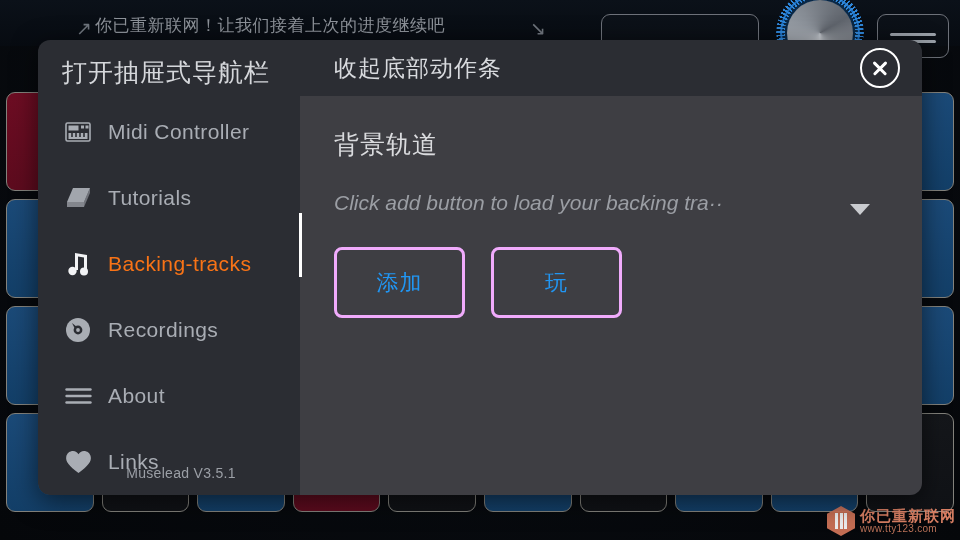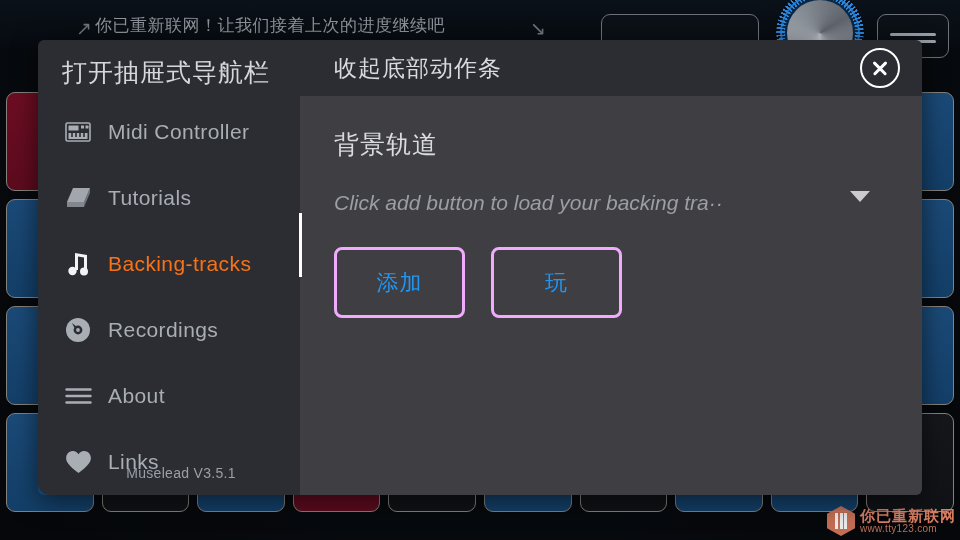--- a/index.html
+++ b/index.html
@@ -89,21 +89,21 @@
   .wm-text { line-height: 1.05; }
   .wm-cn { color: #e8886a; font-size: 15px; font-weight: bold; letter-spacing: 1px; }
   .wm-url { color: #c87a5e; font-size: 10px; letter-spacing: .3px; }
 
   
   #modal {
     position: absolute; left: 38px; top: 40px;
     width: 884px; height: 455px;
     display: flex;
     box-shadow: 0 6px 26px rgba(0,0,0,.55);
-    border-radius: 6px; overflow: hidden;
+    border-radius: 12px; overflow: hidden;
   }
 
   
   #drawer {
     width: 262px; flex: 0 0 262px;
     background: #2b2d33;
     position: relative;
     border-bottom-left-radius: 12px;
   }
   .drawer-title {
@@ -161,21 +161,21 @@
   .close-x::after  { transform: rotate(-45deg); }
 
   .panel-body {
     flex: 1 1 auto; background: #3e3e43; padding: 32px 34px 0 34px;
     border-bottom-right-radius: 3px;
   }
   .section-title {
     color: #dadbde; font-size: 25px; letter-spacing: 1px;
   }
   .select-row {
-    margin-top: 30px; display: flex; align-items: flex-start;
+    margin-top: 30px; display: flex; align-items: flex-end;
     justify-content: space-between; width: 540px; cursor: pointer;
   }
   .select-value {
     color: #9b9ea4; font-size: 21px; font-style: italic;
     white-space: nowrap; overflow: hidden;
   }
   .caret {
     width: 0; height: 0; margin-right: 4px;
     border-left: 10px solid transparent;
     border-right: 10px solid transparent;

